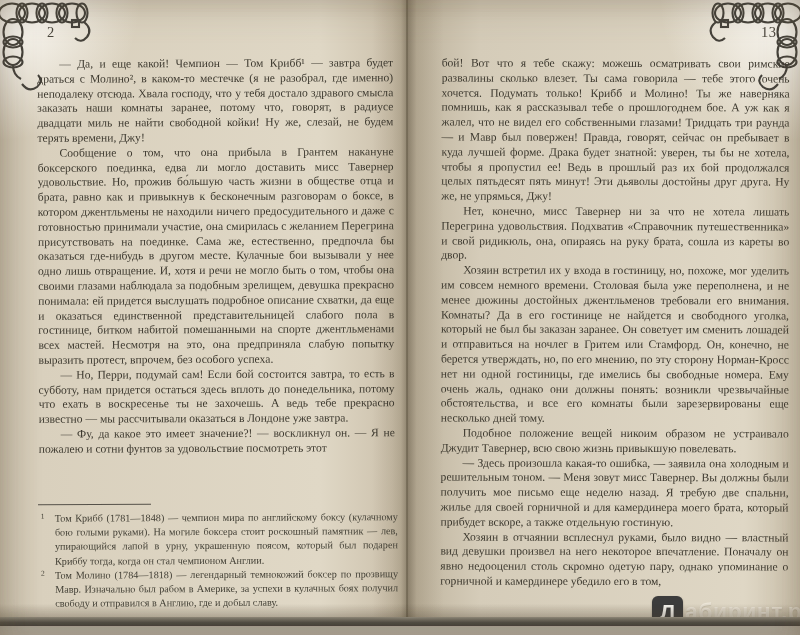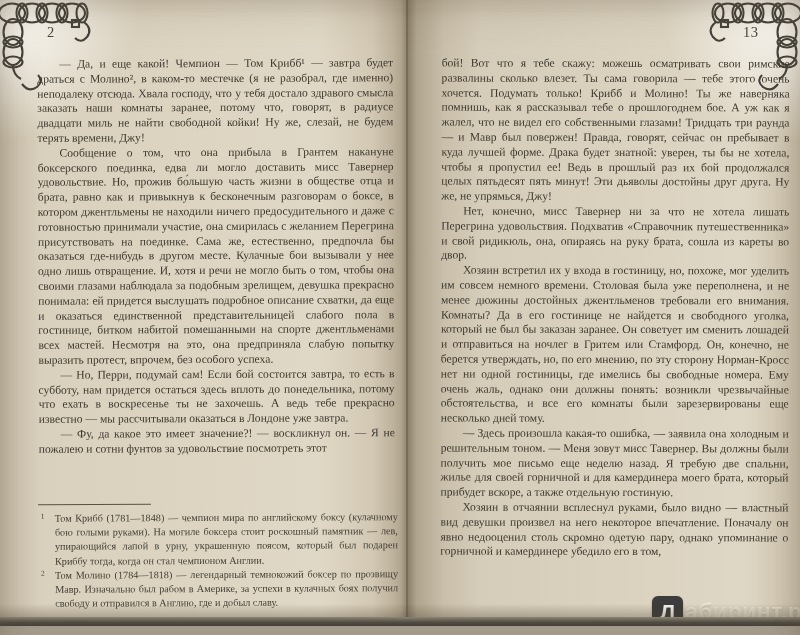--- a/index.html
+++ b/index.html
@@ -28,21 +28,21 @@
 
   
   .corner{position:absolute;top:0;width:96px;height:96px;}
   .corner.left{left:0;}
   .corner.right{right:0;transform:scaleX(-1);}
   .corner svg{display:block;}
 
   
   .pagenum{position:absolute;font-size:14.5px;color:#4a463c;letter-spacing:.5px;}
   .pagenum.left{left:47px;top:24px;}
-  .pagenum.right{left:743px;top:24px;font-family:Liberation Serif, serif;}
+  .pagenum.right{left:761px;top:24px;font-family:Liberation Serif, serif;}
 
   .col{position:absolute;color:#3d392f;font-size:11.6px;line-height:14.8px;text-align:justify;}
   .col p{margin:0;text-indent:22px;}
   .col p.noindent{text-indent:0;}
   .main-left{left:38px;top:57px;width:356px;transform:rotate(-.25deg);}
   .main-right{left:441px;top:57px;width:348px;transform:rotate(.15deg);}
 
   .fnsep{position:absolute;left:38px;top:504px;width:113px;height:1px;background:#56524a;transform:rotate(-.25deg);}
   .footnotes{position:absolute;left:38px;top:511px;width:360px;transform:rotate(-.25deg);
     color:#43403634;color:#434036;font-size:10.2px;line-height:14.2px;}
@@ -134,20 +134,21 @@
       <span class="fn-text">Том Молино (1784—1818) — легендарный темнокожий боксер по прозвищу Мавр. Изначально был рабом в Америке, за успехи в кулачных боях получил свободу и отправился в Англию, где и добыл славу.</span>
     </div>
   </div>
 
   <div class="pagenum right">13</div>
 
   <div class="col main-right">
     <p class="noindent">бой! Вот что я тебе скажу: можешь осматривать свои римские развалины сколько влезет. Ты сама говорила — тебе этого очень хочется. Подумать только! Крибб и Молино! Ты же наверняка помнишь, как я рассказывал тебе о прошлогоднем бое. А уж как я жалел, что не видел его собственными глазами! Тридцать три раунда — и Мавр был повержен! Правда, говорят, сейчас он пребывает в куда лучшей форме. Драка будет знатной: уверен, ты бы не хотела, чтобы я пропустил ее! Ведь в прошлый раз их бой продолжался целых пятьдесят пять минут! Эти дьяволы достойны друг друга. Ну же, не упрямься, Джу!</p>
     <p>Нет, конечно, мисс Тавернер ни за что не хотела лишать Перегрина удовольствия. Подхватив «Справочник путешественника» и свой ридикюль, она, опираясь на руку брата, сошла из кареты во двор.</p>
     <p>Хозяин встретил их у входа в гостиницу, но, похоже, мог уделить им совсем немного времени. Столовая была уже переполнена, и не менее дюжины достойных джентльменов требовали его внимания. Комнаты? Да в его гостинице не найдется и свободного уголка, который не был бы заказан заранее. Он советует им сменить лошадей и отправиться на ночлег в Гритем или Стамфорд. Он, конечно, не берется утверждать, но, по его мнению, по эту сторону Норман-Кросс нет ни одной гостиницы, где имелись бы свободные номера. Ему очень жаль, однако они должны понять: возникли чрезвычайные обстоятельства, и все его комнаты были зарезервированы еще несколько дней тому.</p>
+    <p>Подобное положение вещей никоим образом не устраивало Джудит Тавернер, всю свою жизнь привыкшую повелевать.</p>
     <p>— Здесь произошла какая-то ошибка, — заявила она холодным и решительным тоном. — Меня зовут мисс Тавернер. Вы должны были получить мое письмо еще неделю назад. Я требую две спальни, жилье для своей горничной и для камердинера моего брата, который прибудет вскоре, а также отдельную гостиную.</p>
     <p>Хозяин в отчаянии всплеснул руками, было видно — властный вид девушки произвел на него некоторое впечатление. Поначалу он явно недооценил столь скромно одетую пару, однако упоминание о горничной и камердинере убедило его в том,</p>
   </div>
 
   <div class="watermark">
     <div class="wm-logo">Л</div>
     <div class="wm-text">абиринт.ру</div>
   </div>
 
   <div class="bottom-fade"></div>

